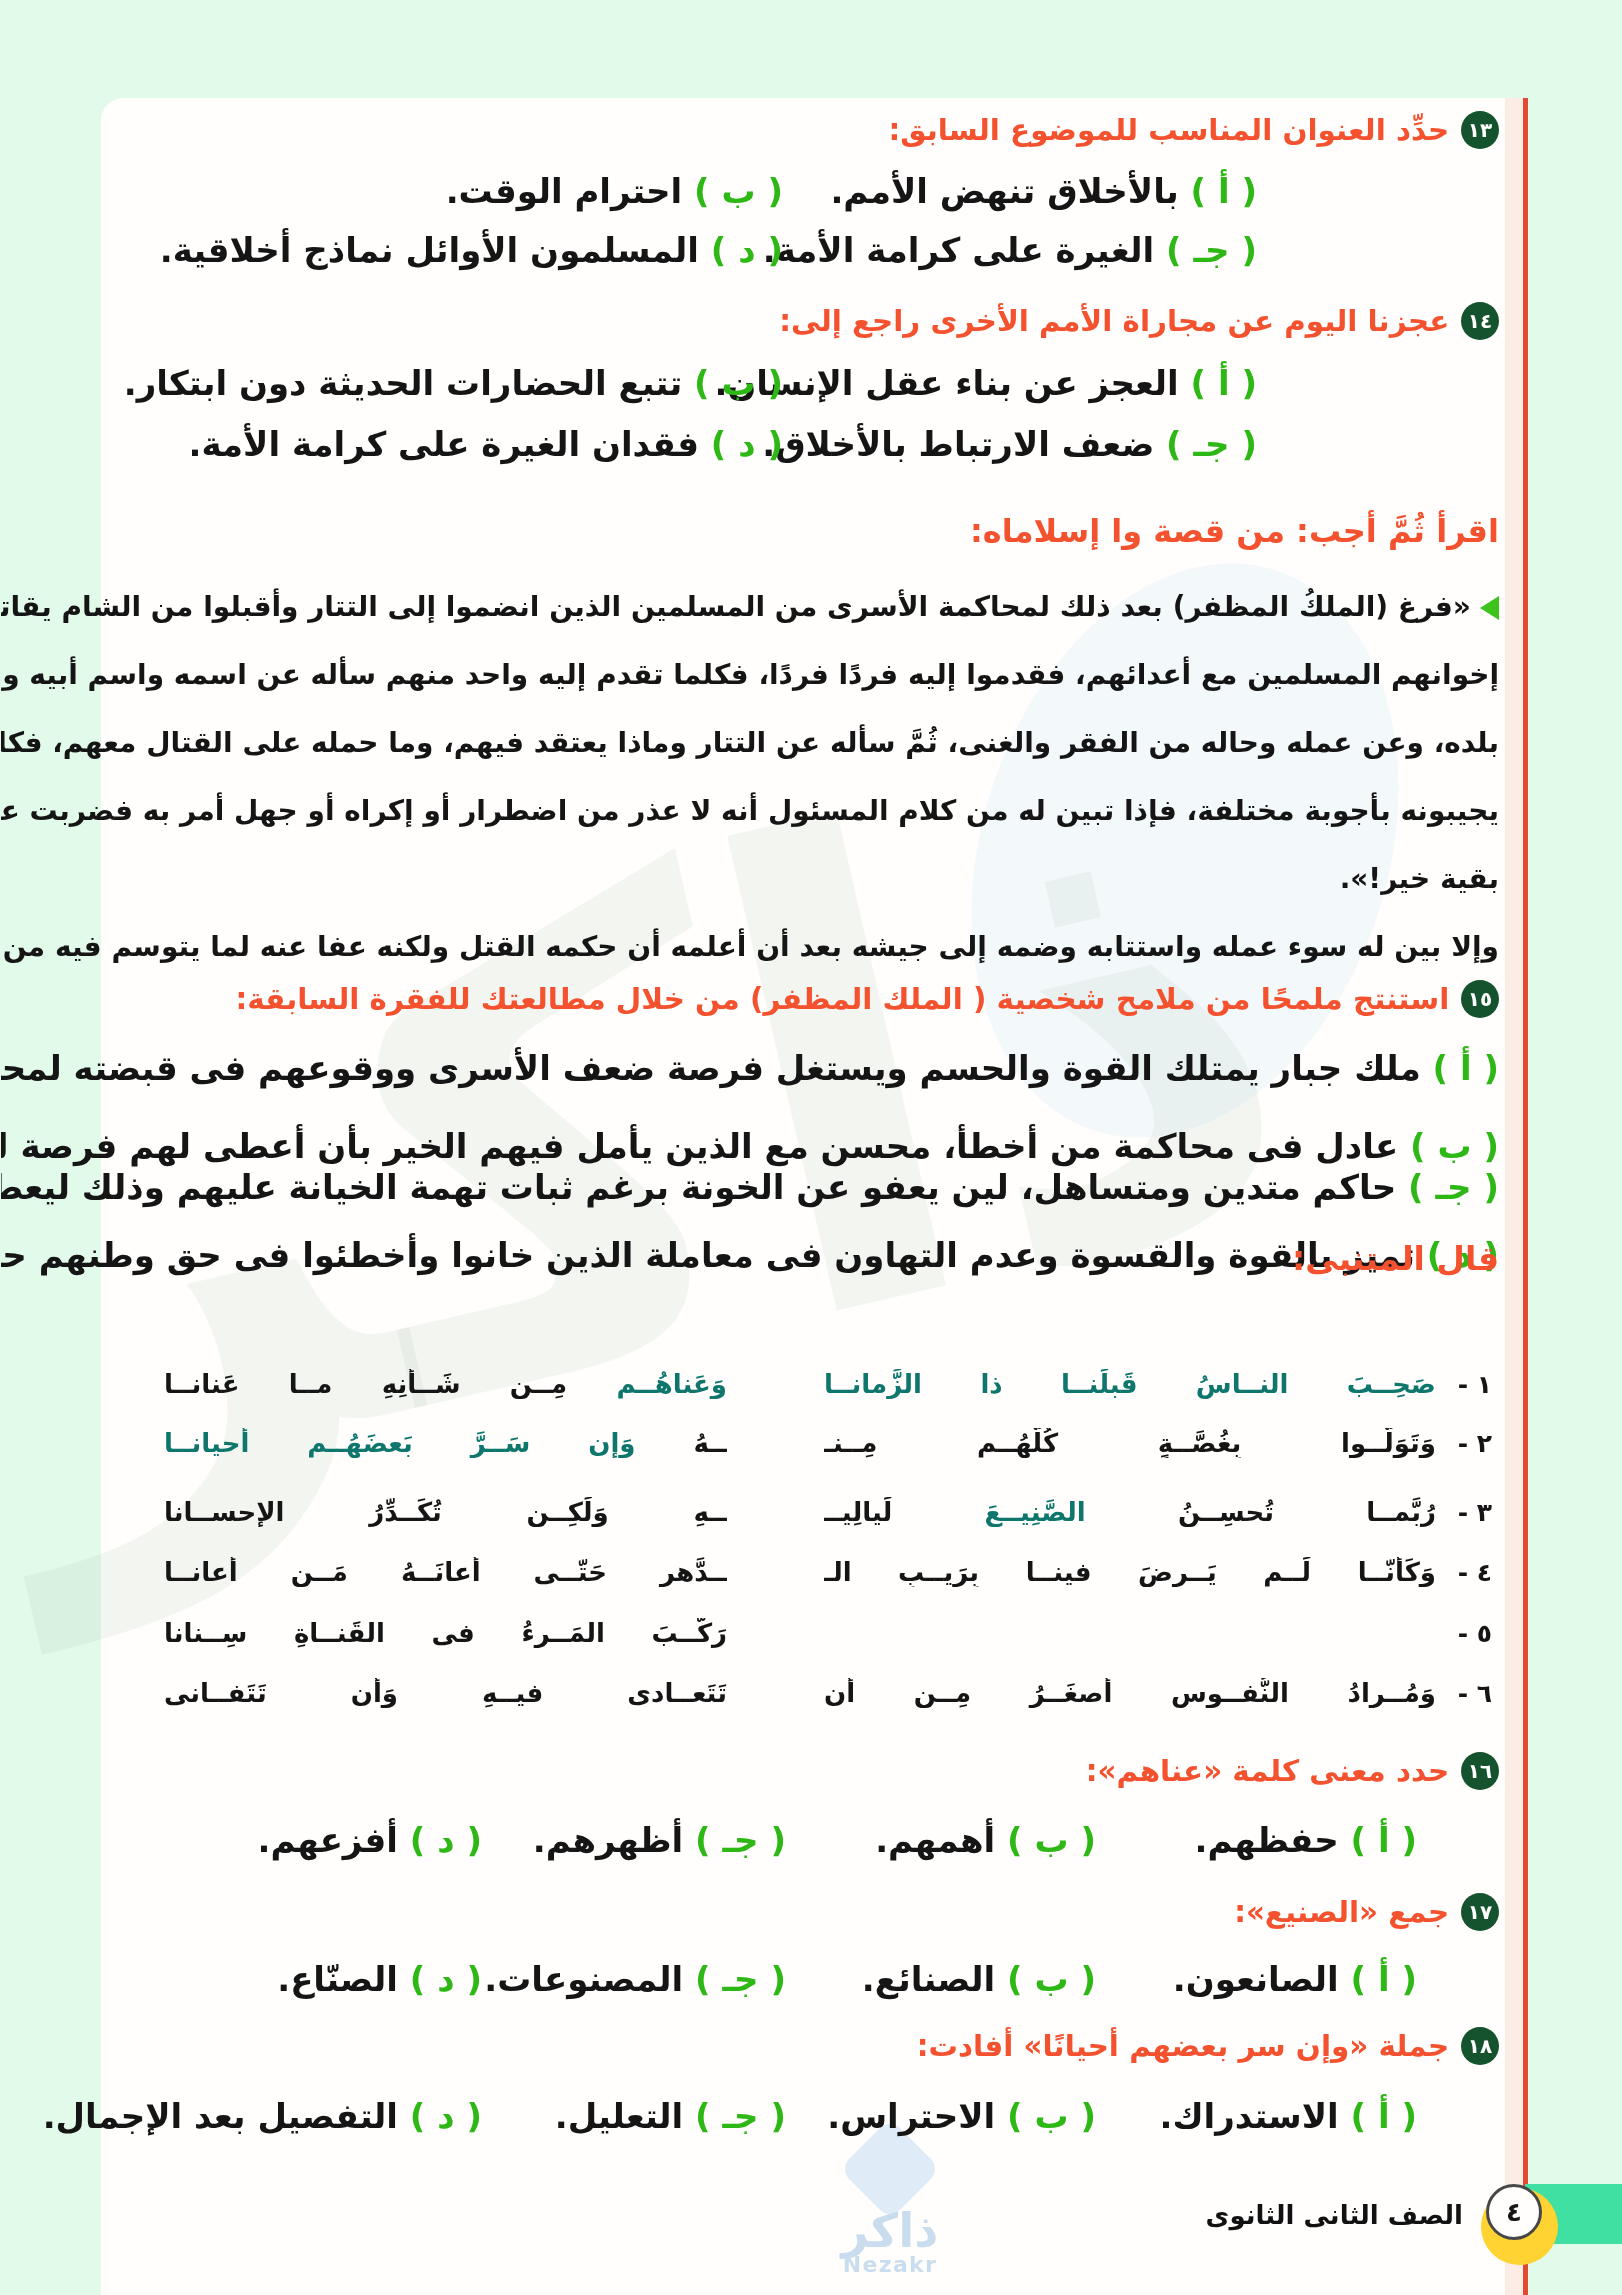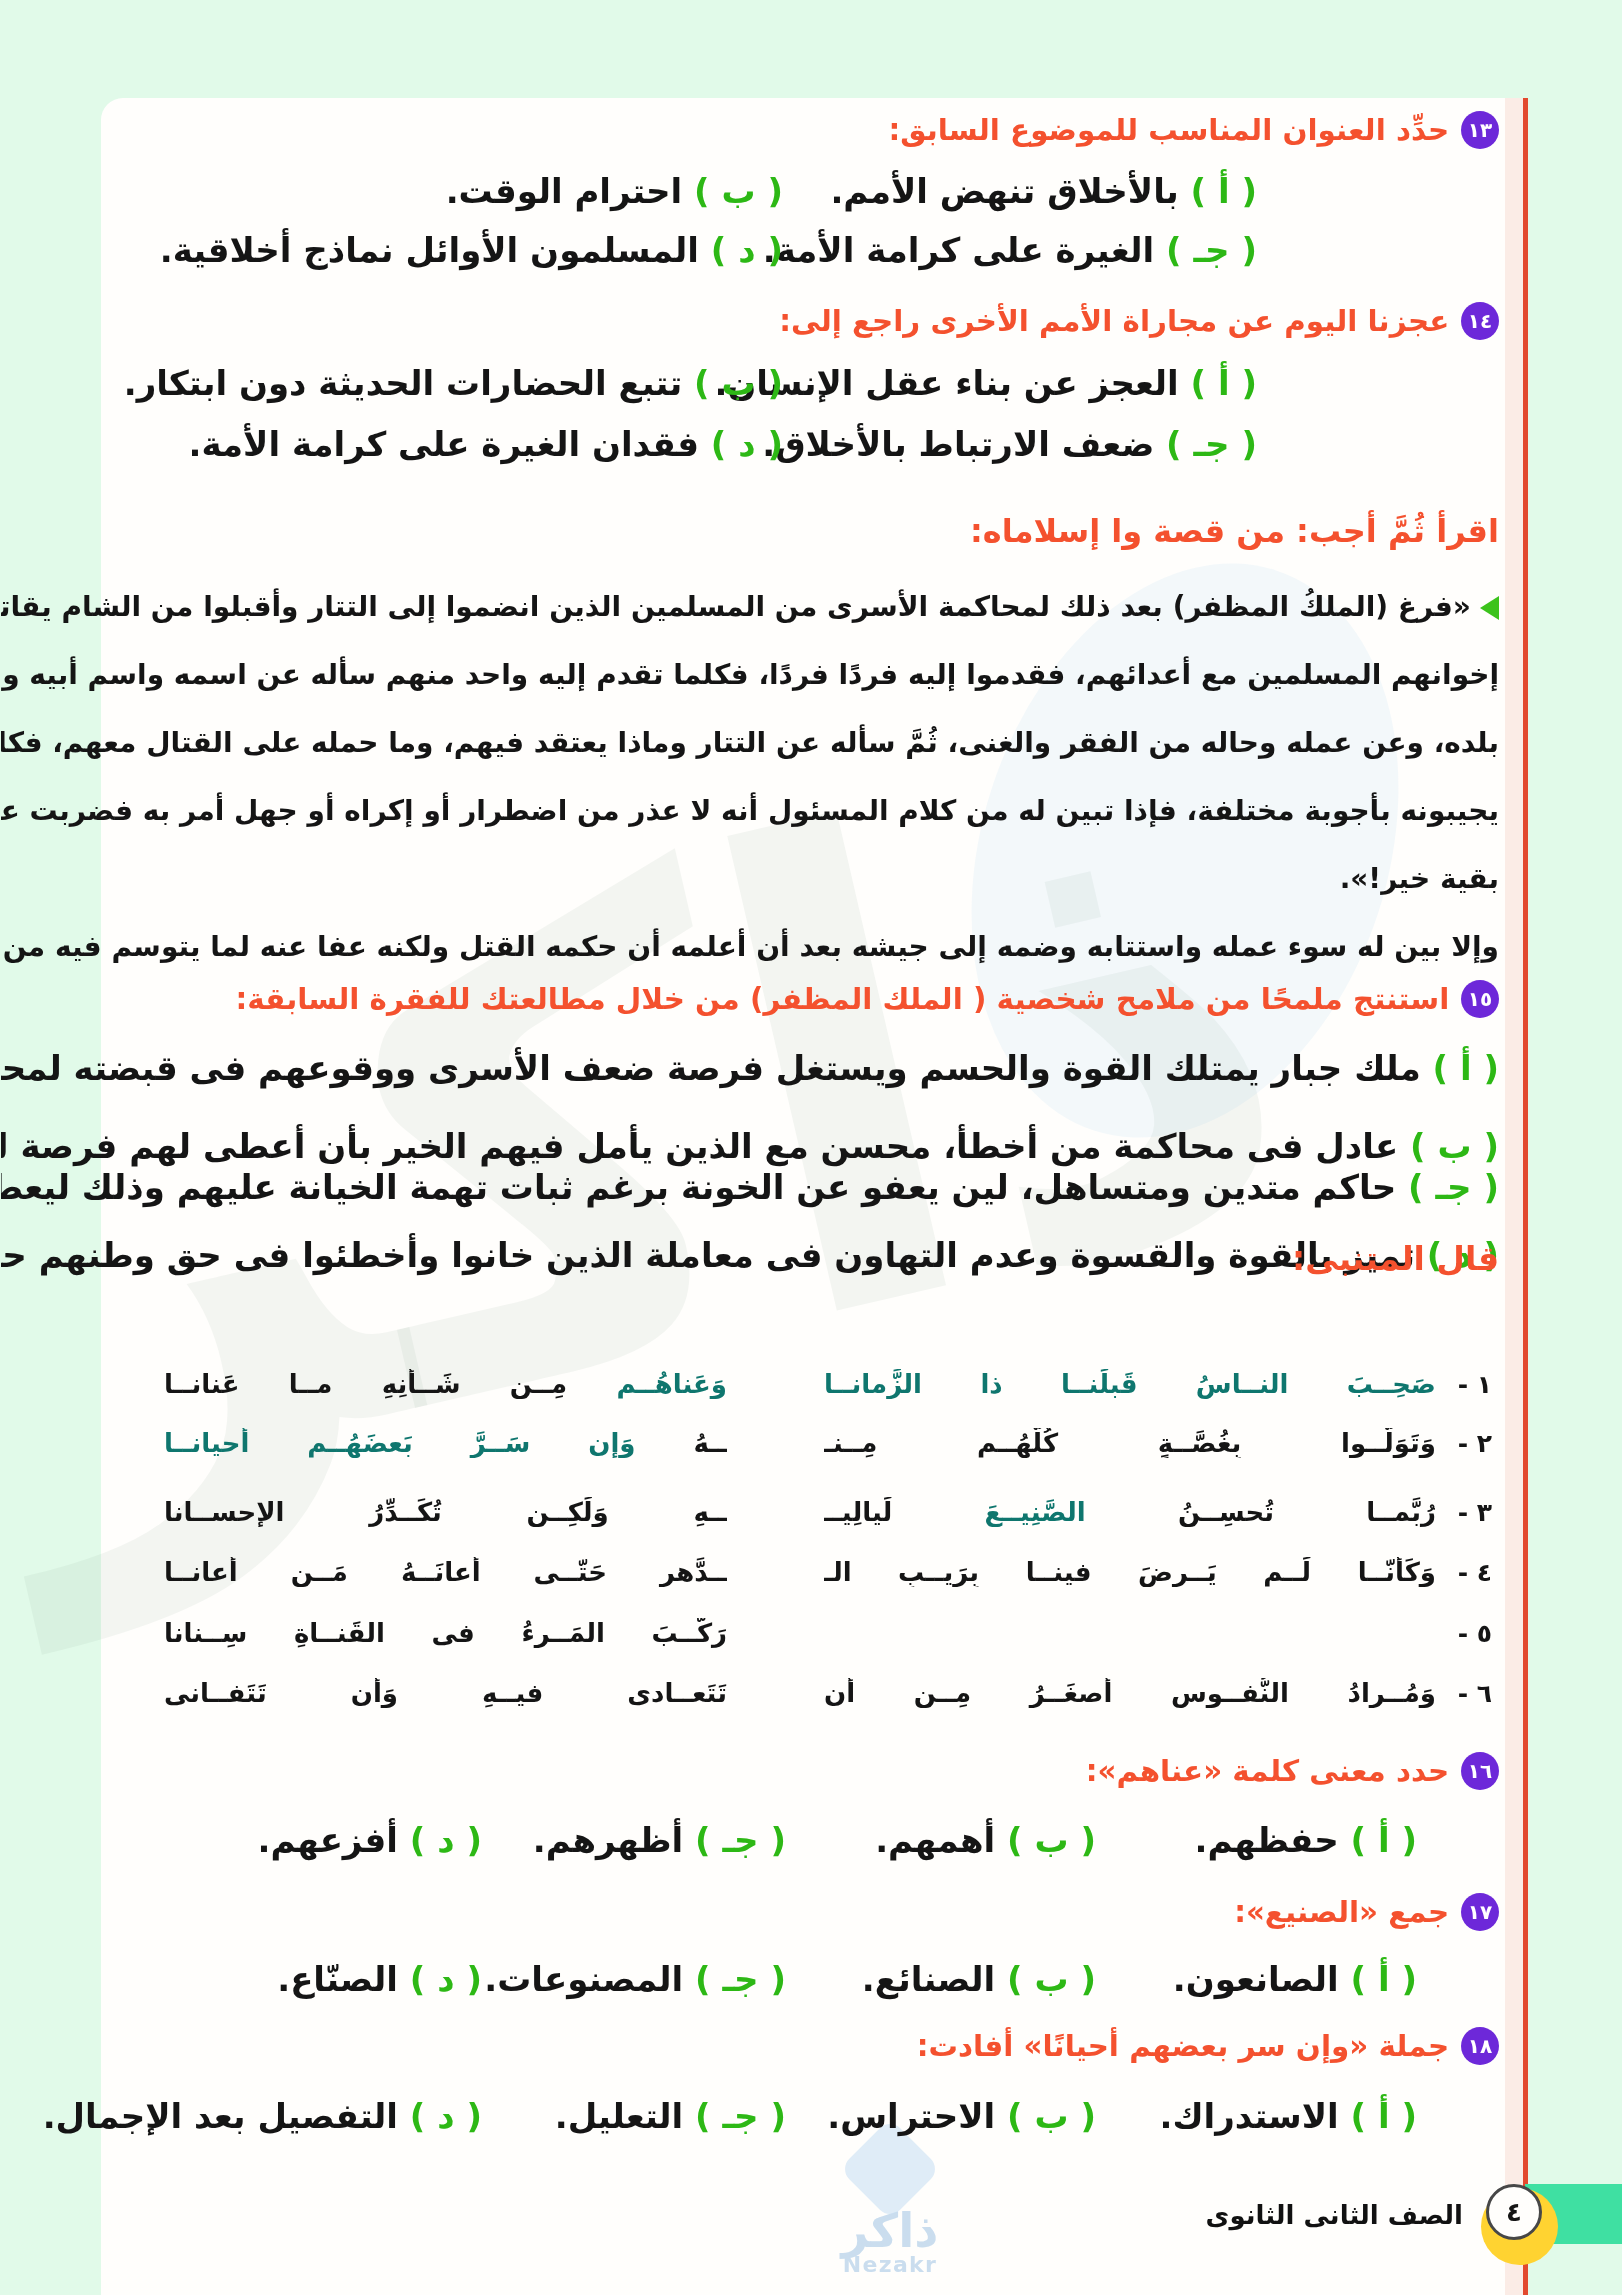--- a/index.html
+++ b/index.html
@@ -34,21 +34,21 @@
   .logo-diamond{
     display:inline-block;width:72px;height:72px;border-radius:14.4px;
     background:rgba(150,195,235,0.55);transform:rotate(45deg);margin-bottom:2.6px;
   }
   .logo-ar{font-size:47px;line-height:0.9;}
   .logo-en{font-size:22px;letter-spacing:1.3px;}
   
   .row{position:absolute;z-index:3;}
   .qheader{right:124px;display:flex;align-items:center;gap:11.8px;direction:rtl;}
   .qcircle{
-    flex:0 0 auto;width:38px;height:38px;border-radius:50%;background:#6d28d9;
+    flex:0 0 auto;width:38px;height:38px;border-radius:50%;background:#14532d;
     color:#ffffff;font-size:20px;display:flex;align-items:center;justify-content:center;
   }
   .qtitle{color:#f4512e;font-size:29.4px;white-space:nowrap;}
   .red-header{right:124px;color:#f4512e;font-size:32px;white-space:nowrap;direction:rtl;}
   .opt{direction:rtl;white-space:nowrap;font-size:34px;}
   .opt-letter{color:#2db815;}
   .opt-letter::before{content:"( ";}
   .opt-letter::after{content:" ) ";}
   .optrow2{right:366px;width:1132px;display:grid;grid-template-columns:474px auto;direction:rtl;}
   .optrow4{right:206px;width:1299px;display:grid;grid-template-columns:321px 310px 304px auto;direction:rtl;}

